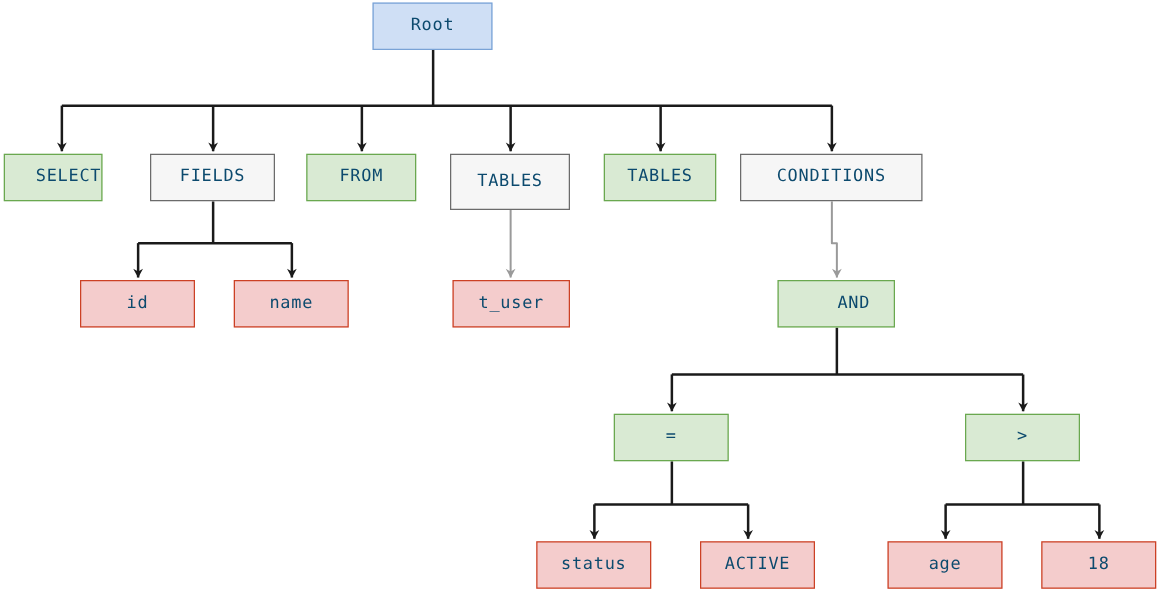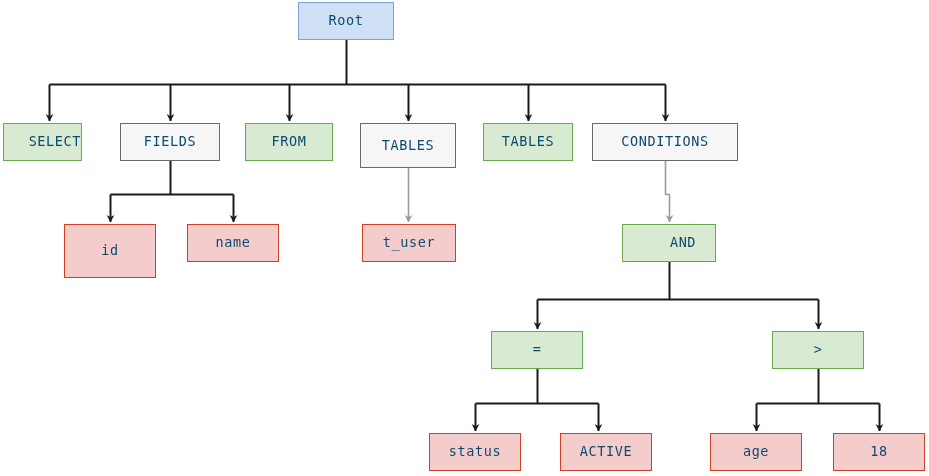--- a/index.html
+++ b/index.html
@@ -119,21 +119,21 @@
       </div>
       <div class="node plain" style="left: 360px; top: 123px; width: 96px; height: 45px;">
         <span class="label">TABLES</span>
       </div>
       <div class="node green" style="left: 483px; top: 123px; width: 90px; height: 38px;">
         <span class="label">TABLES</span>
       </div>
       <div class="node plain" style="left: 592px; top: 123px; width: 146px; height: 38px;">
         <span class="label">CONDITIONS</span>
       </div>
-      <div class="node pink" style="left: 64px; top: 224px; width: 92px; height: 54px;">
+      <div class="node pink" style="left: 64px; top: 224px; width: 92px; height: 38px;">
         <span class="label">id</span>
       </div>
       <div class="node pink" style="left: 187px; top: 224px; width: 92px; height: 38px;">
         <span class="label">name</span>
       </div>
       <div class="node pink" style="left: 362px; top: 224px; width: 94px; height: 38px;">
         <span class="label">t_user</span>
       </div>
       <div class="node green" style="left: 622px; top: 224px; width: 94px; height: 38px; padding-left: 28px;">
         <span class="label">AND</span>

